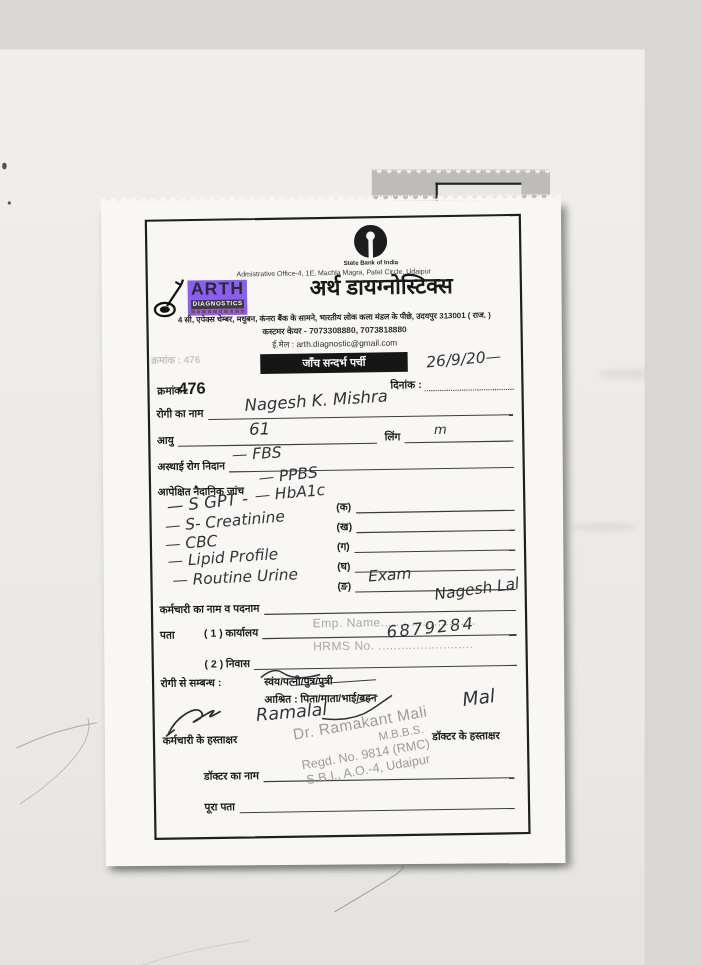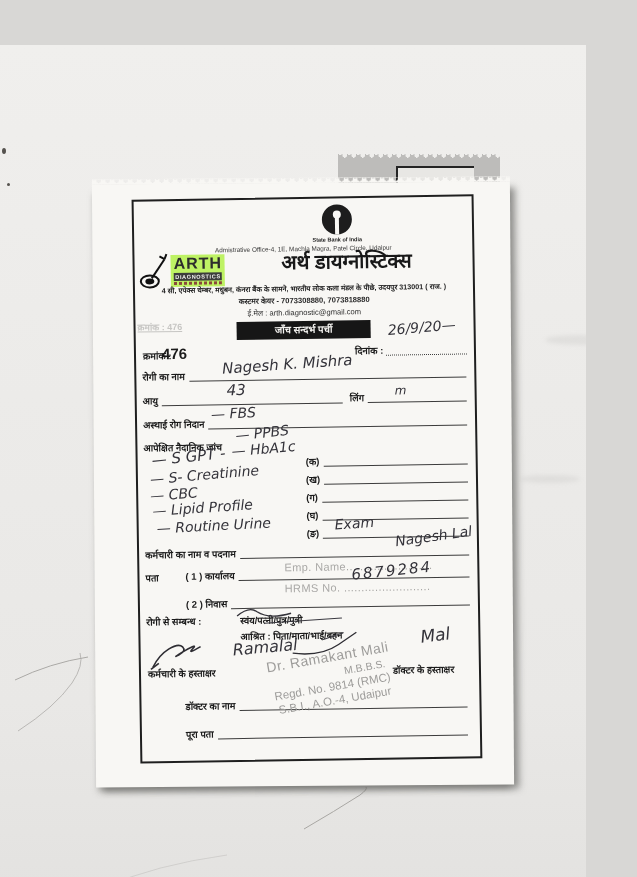--- a/index.html
+++ b/index.html
@@ -29,21 +29,21 @@
   .dotted{flex:1;border-bottom:1px dotted #3d3d3d;height:11px;margin-left:3px;}
   .hw{position:absolute;font-family:"DejaVu Sans",sans-serif;font-style:italic;color:#34333a;white-space:nowrap;z-index:6;line-height:1;}
   .ghost{position:absolute;font-weight:700;font-size:9px;color:#6a6a68;opacity:.35;}
   
   .sbi{position:absolute;left:188px;top:6px;width:30px;height:30px;border-radius:50%;background:#1d1d1d;}
   .sbi::before{content:"";position:absolute;left:11px;top:6px;width:8px;height:8px;border-radius:50%;background:#f8f7f4;}
   .sbi::after{content:"";position:absolute;left:13px;top:11px;width:4px;height:19px;background:#f8f7f4;}
   .sbi-cap{position:absolute;left:143px;top:38px;width:120px;text-align:center;font-weight:700;font-size:5.5px;color:#222;}
   .office-line{position:absolute;left:0;top:46px;width:100%;text-align:center;font-size:6.4px;color:#3a3a3a;}
   .arth{position:absolute;left:4px;top:48px;width:88px;height:44px;display:flex;align-items:center;}
-  .arth-txt{margin-left:2px;background:#bef264;padding:1px 3px 2px 3px;}
+  .arth-txt{margin-left:2px;background:#8b5cf6;padding:1px 3px 2px 3px;}
   .arth-name{font-weight:700;font-size:16px;letter-spacing:1px;color:#2c2c2c;line-height:1;}
   .arth-sub{background:#3c3c3c;color:#f3f2ef;font-weight:700;font-size:5.6px;letter-spacing:.6px;text-align:center;padding:1px 0;margin-top:1px;}
   .arth-tag{height:3px;margin-top:1px;background:repeating-linear-gradient(90deg,#8a4a3a 0 3px,transparent 3px 5px);}
   .org-hindi{position:absolute;left:92px;top:52px;width:240px;text-align:center;font-weight:700;font-size:20px;color:#181818;line-height:1.1;}
   .addr{position:absolute;left:2px;top:84px;width:334px;text-align:center;font-weight:700;font-size:7.2px;color:#242424;}
   .care{position:absolute;left:0;top:96px;width:100%;text-align:center;font-weight:700;font-size:7.6px;color:#2a2a2a;}
   .email{position:absolute;left:0;top:108px;width:100%;text-align:center;font-size:7.6px;color:#2e2e2e;}
   .banner{position:absolute;left:101px;top:122px;width:134px;background:#161616;color:#f5f4f1;font-weight:700;font-size:9.8px;text-align:center;padding:2px 0 3px 0;}
   .gray-stamp{position:absolute;color:#a9a8a6;font-size:11px;letter-spacing:.4px;white-space:nowrap;z-index:4;}
   .stamp{position:absolute;left:78px;top:450px;width:224px;transform:rotate(-9deg);color:#9d9c9a;text-align:center;z-index:5;line-height:1.25;}
@@ -103,21 +103,21 @@
         </div>
       </div>
 
       <div class="org-hindi">अर्थ डायग्नोस्टिक्स</div>
       <div class="addr">4 सी, एपेक्स चेम्बर, मधुबन, कंनरा बैंक के सामने, भारतीय लोक कला मंडल के पीछे, उदयपुर 313001 ( राज. )</div>
       <div class="care">कस्टमर केयर - 7073308880, 7073818880</div>
       <div class="email">ई.मेल : arth.diagnostic@gmail.com</div>
 
       <div class="banner">जाँच सन्दर्भ पर्ची</div>
 
-      <div class="ghost" style="left:2px;top:119px;text-decoration:underline;">क्रमांक : 476</div>
+      <div class="ghost" style="left:2px;top:119px;">क्रमांक : 476</div>
 
       <div class="lbl" style="left:7px;top:150px;">क्रमांक :</div>
       <div class="lbl" style="left:26px;top:145px;font-size:15px;">476</div>
       <div class="row" style="left:219px;top:146px;width:112px;">
         <span class="lblf">दिनांक :</span>
         <span class="dotted"></span>
       </div>
       <div class="hw" style="left:252px;top:123px;font-size:14px;transform:rotate(-4deg);">26/9/20—</div>
 
       <div class="row" style="left:6px;top:168px;width:324px;">
@@ -127,21 +127,21 @@
       <div class="hw" style="left:86px;top:158px;font-size:15px;transform:rotate(-3deg);">Nagesh K. Mishra</div>
 
       <div class="row" style="left:6px;top:192px;width:200px;">
         <span class="lblf">आयु</span>
         <span class="ul"></span>
       </div>
       <div class="row" style="left:213px;top:192px;width:117px;">
         <span class="lblf">लिंग</span>
         <span class="ul"></span>
       </div>
-      <div class="hw" style="left:90px;top:183px;font-size:15px;">43</div>
+      <div class="hw" style="left:90px;top:183px;font-size:15px;">61</div>
       <div class="hw" style="left:258px;top:187px;font-size:12px;">m</div>
 
       <div class="row" style="left:6px;top:216px;width:324px;">
         <span class="lblf">अस्थाई रोग निदान</span>
         <span class="ul"></span>
       </div>
       <div class="hw" style="left:74px;top:206px;font-size:14px;transform:rotate(-2deg);">— FBS</div>
 
       <div class="lbl" style="left:6px;top:242px;">आपेक्षित नैदानिक जांच</div>
       <div class="hw" style="left:98px;top:226px;font-size:14px;transform:rotate(-5deg);">— PPBS</div>

